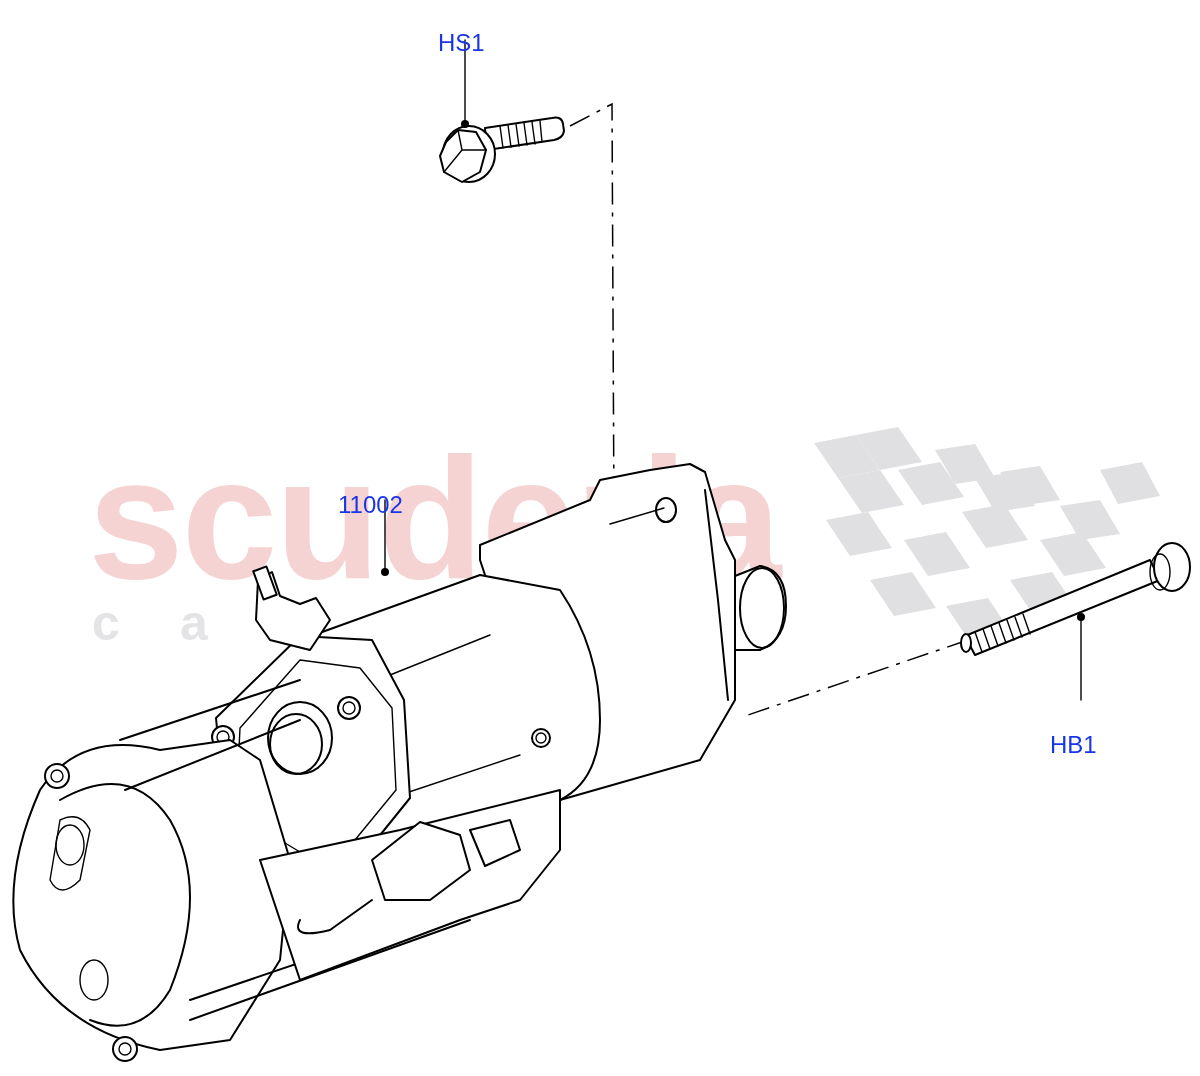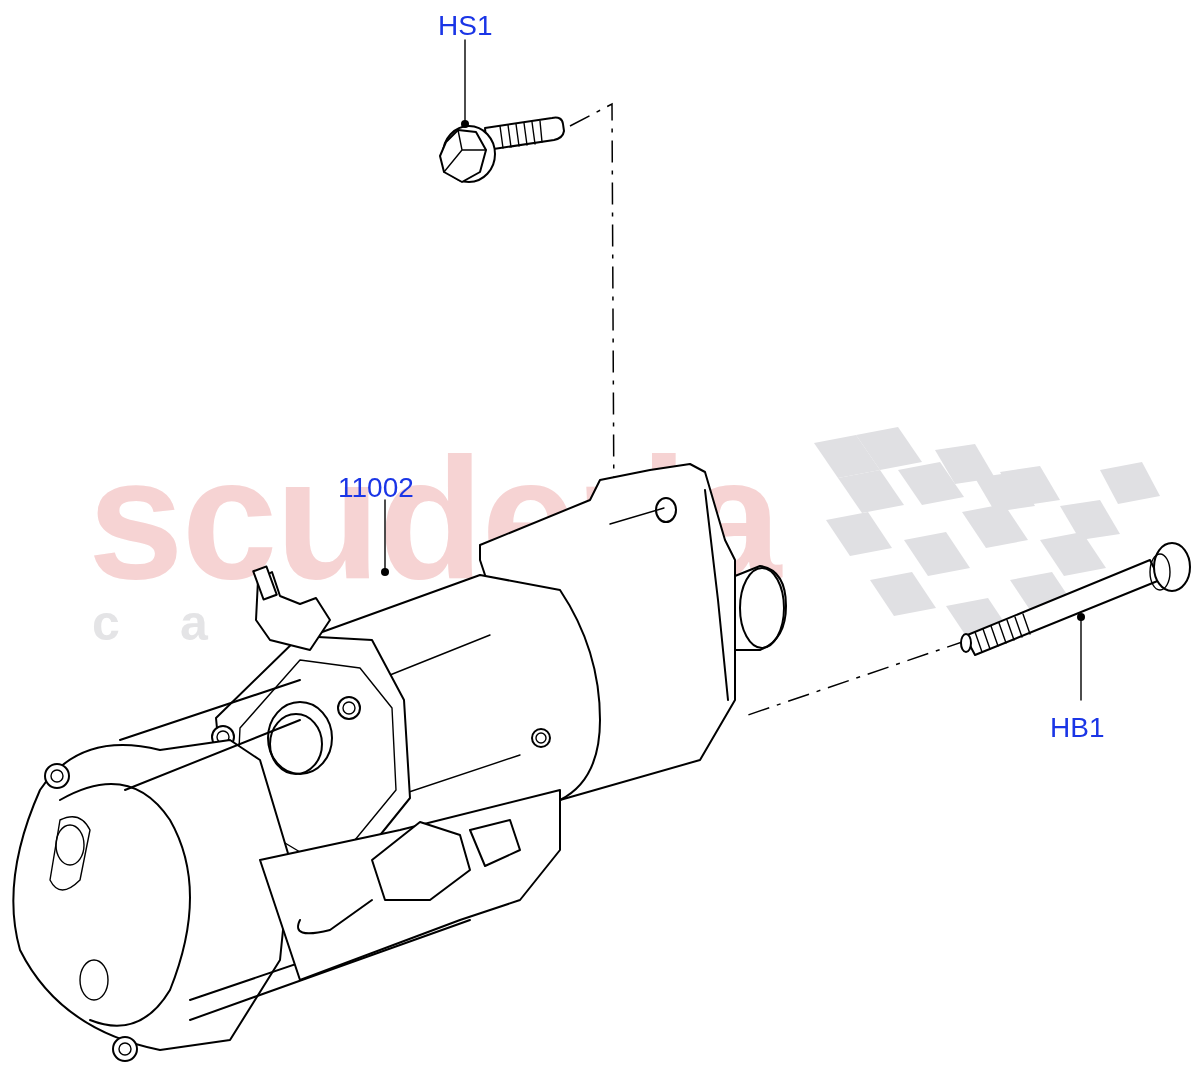--- a/index.html
+++ b/index.html
@@ -2,21 +2,21 @@
 <html><head>
 <meta charset="utf-8">
 <style>
   html, body { margin: 0; padding: 0; background: #ffffff; }
   body { width: 1200px; height: 1076px; position: relative; overflow: hidden; font-family: "Liberation Sans", sans-serif; }
   .canvas { position: absolute; left: 0; top: 0; width: 1200px; height: 1076px; }
   .wm-text { position: absolute; font-family: "Liberation Sans", sans-serif; font-weight: bold; user-select: none; }
   .wm-main { left: 88px; top: 432px; font-size: 172px; letter-spacing: -2px; line-height: 1; color: #f6d3d3; }
   .wm-sub { left: 92px; top: 598px; font-size: 50px; line-height: 1; color: #e4e4e6; display: flex; gap: 0; }
   .wm-sub span { display: inline-block; width: 88px; }
-  .callout { position: absolute; font-size: 28px; color: #1a35e6; line-height: 1; }
+  .callout { position: absolute; font-size: 24px; color: #1a35e6; line-height: 1; margin-top: 19px; }
   svg .ln { fill: none; stroke: #000; stroke-width: 2; stroke-linejoin: round; stroke-linecap: round; }
   svg .thin { fill: none; stroke: #000; stroke-width: 1.4; stroke-linejoin: round; stroke-linecap: round; }
   svg .fillw { fill: #fff; stroke: #000; stroke-width: 2; stroke-linejoin: round; }
   svg .dash { fill: none; stroke: #000; stroke-width: 1.5; stroke-dasharray: 22 8 4 8; }
 </style>
 </head>
 <body>
 
 <div class="canvas">
 

